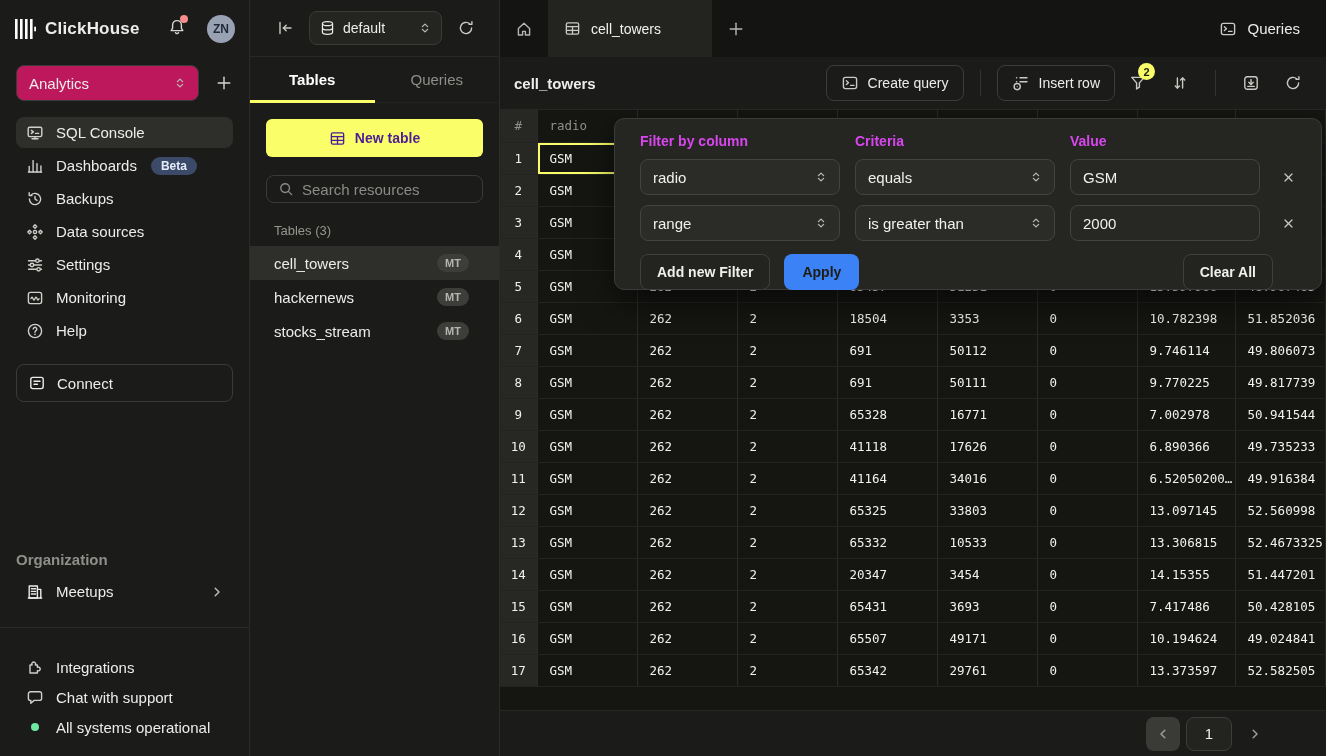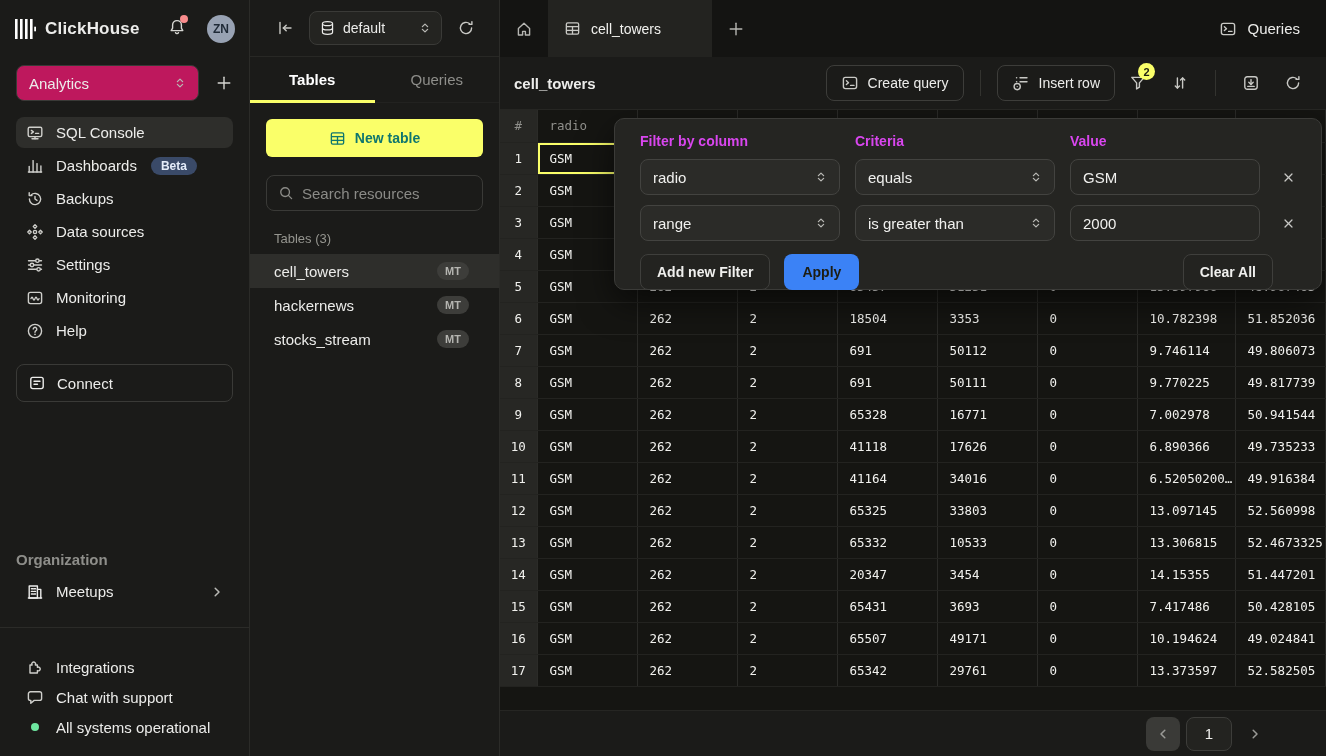--- a/index.html
+++ b/index.html
@@ -52,22 +52,22 @@
   .db-select { flex:1; height:34px; background:#242421; border:1px solid #3a3a37; border-radius:8px;
                display:flex; align-items:center; gap:8px; padding:0 10px; font-size:14px; color:#ececea; }
   .db-select .chev { margin-left:auto; color:#b9b9b5; }
   .exp-tabs { height:46px; display:flex; position:relative; border-bottom:1px solid #222220; }
   .exp-tab { flex:1; display:flex; align-items:center; justify-content:center; font-size:15px;
              color:#8e8e8a; }
   .exp-tab.active { color:#fff; font-weight:700; }
   .tab-underline { position:absolute; left:0; bottom:-1px; width:50%; height:3px; }
   .new-table-btn { margin:16px; height:38px; border:none; border-radius:6px; display:flex;
                    align-items:center; justify-content:center; gap:9px; font-size:14px; font-weight:600;
-                   color:#0f766e; font-family:inherit; }
-  .search-box { margin:2px 16px 0; height:36px; border:1px solid #3a3a37; border-radius:8px;
+                   color:#4c1d95; font-family:inherit; }
+  .search-box { margin:2px 16px 0; height:28px; border:1px solid #3a3a37; border-radius:8px;
                 display:flex; align-items:center; gap:8px; padding:0 11px; color:#8b8b87; }
   .search-box input { background:transparent; border:none; outline:none; color:#d8d8d4;
                       font-size:15px; width:100%; font-family:inherit; }
   .search-box input::placeholder { color:#8b8b87; }
   .tables-label { margin:20px 16px 8px 24px; color:#95958f; font-size:13px; }
   .table-item { height:34px; display:flex; align-items:center; padding:0 30px 0 24px; font-size:15px; }
   .table-item.selected { background:#2e2e2b; }
   .mt-badge { margin-left:auto; background:#3d3d3a; color:#b5b5b1; font-size:11px; font-weight:700;
               padding:3px 8px; border-radius:10px; }
 

